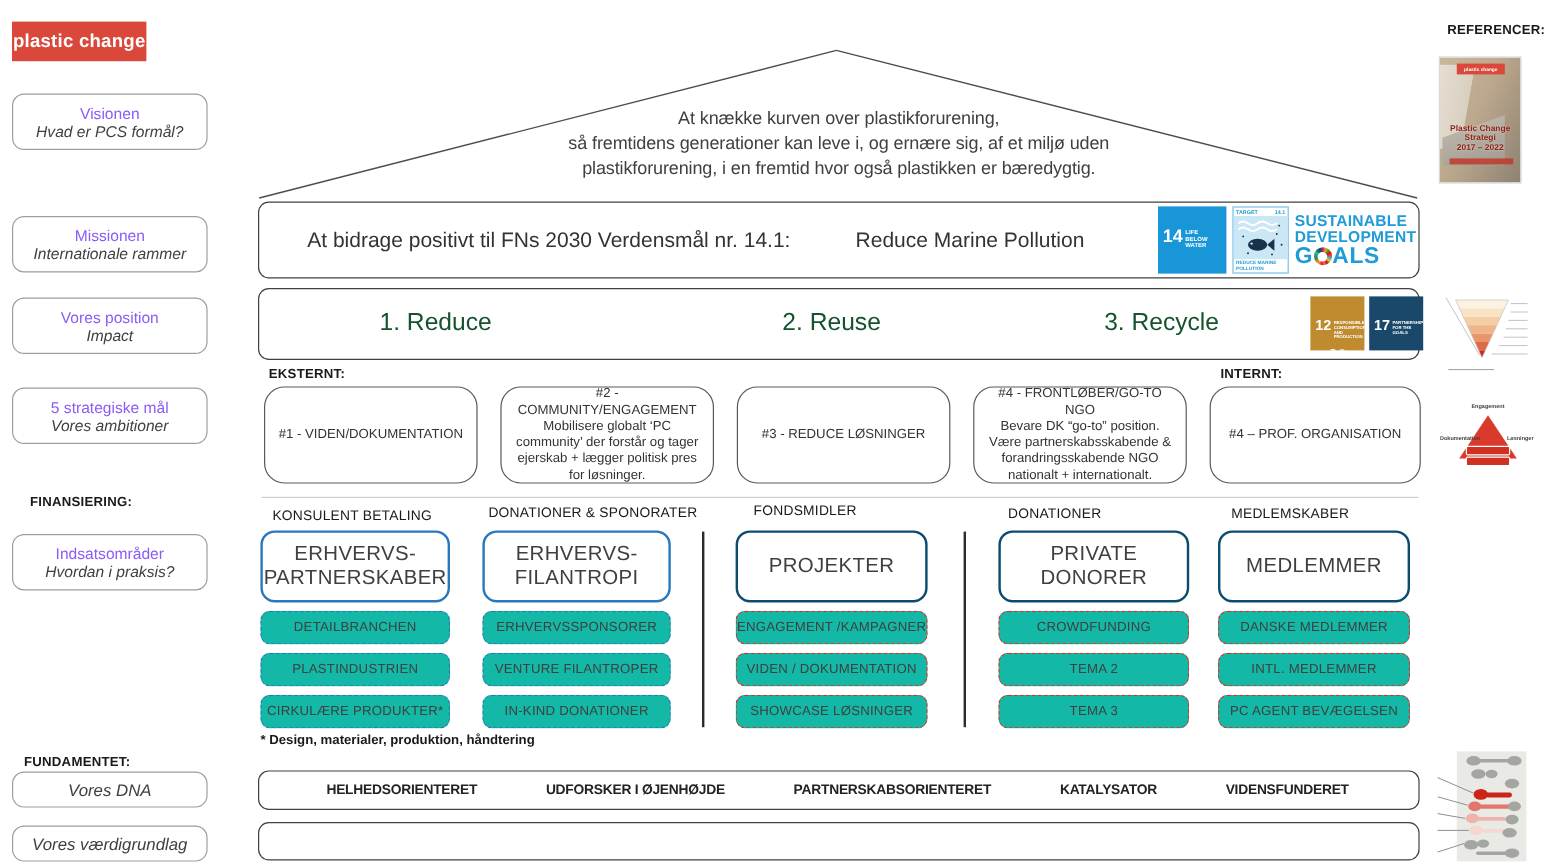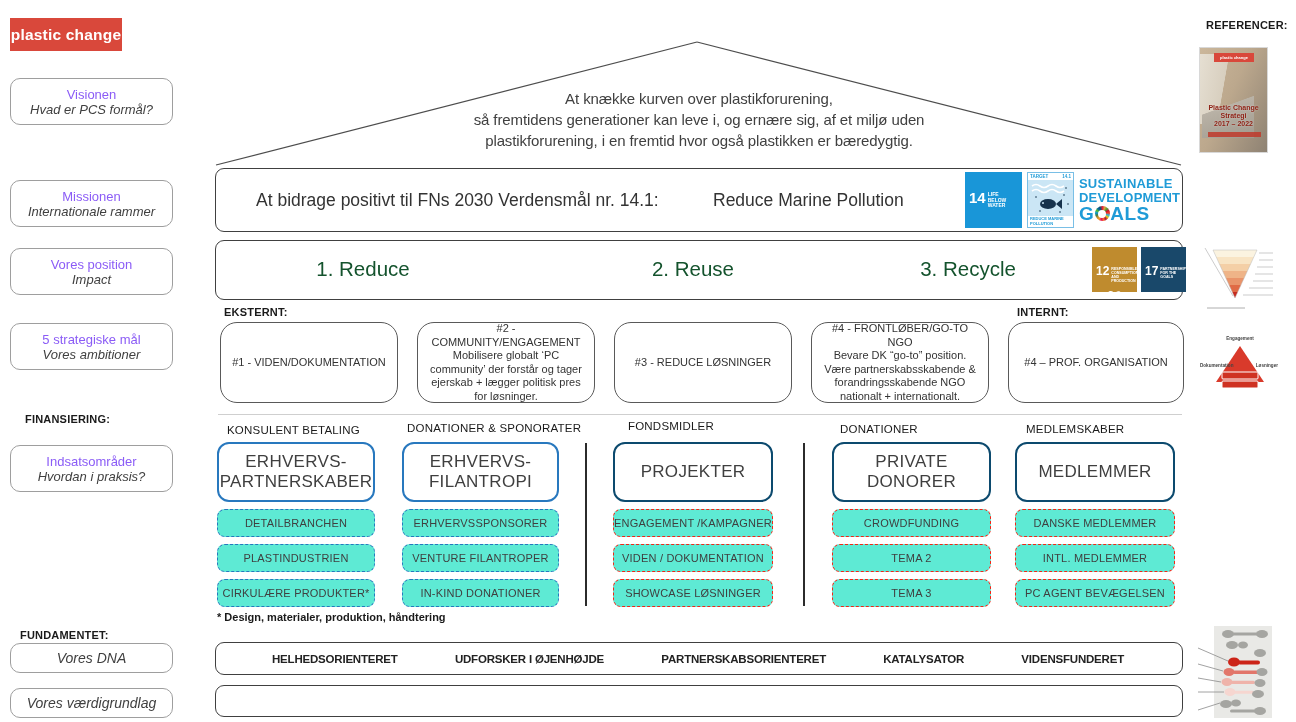--- a/index.html
+++ b/index.html
@@ -41,21 +41,21 @@
   .wheel{width:15px;height:15px;border-radius:50%;display:inline-block;position:relative;margin:0 .5px;
     background:conic-gradient(#e5243b,#dda63a,#4c9f38,#c5192d,#ff3a21,#26bde2,#fcc30b,#a21942,#fd6925,#dd1367,#fd9d24,#bf8b2e,#3f7e44,#0a97d9,#56c02b,#00689d,#19486a,#e5243b)}
   .wheel::after{content:"";position:absolute;inset:3.5px;background:#fff;border-radius:50%}
   
   .goal-box{top:322px;height:81px;border:1.3px solid #595959;border-radius:17px;background:#fff;display:flex;align-items:center;justify-content:center;text-align:center;padding:5px 8px}
   .goal-text{font-size:11px;line-height:13.5px;color:#333}
   .sep-line{left:218px;top:414px;width:964px;height:1px;background:#cfcfcf}
   
   .fund-label{font-size:11.5px;color:#1a1a1a;letter-spacing:.2px}
   .fund-main{top:442px;height:60px;border-radius:12px;background:#fff;display:flex;align-items:center;justify-content:center;text-align:center;font-size:17px;letter-spacing:.3px;color:#3f3f3f}
-  .fund-item{height:28px;border-radius:8px;background:#5eead4;display:flex;align-items:center;justify-content:center;font-size:11px;letter-spacing:.2px;color:#3f3f3f}
+  .fund-item{height:28px;border-radius:8px;background:#14b8a6;display:flex;align-items:center;justify-content:center;font-size:11px;letter-spacing:.2px;color:#3f3f3f}
   .blue{border:2px solid #2878be}
   .blue-d{border:1.6px dashed #2878be}
   .red{border:2px solid #0c4a6e}
   .red-d{border:1.6px dashed #f32617}
   .vdiv{top:443px;width:2px;height:163px;background:#2b2b2b}
   .footnote{left:217px;top:611px;font-size:11px;font-weight:bold;color:#1a1a1a}
   
   .values-bar{left:215px;top:642px;width:968px;height:33px;display:flex;align-items:center;justify-content:space-between;padding:0 58px 0 56px}
   .values-bar span{font-size:11.5px;color:#222;letter-spacing:-.2px;font-weight:bold;font-stretch:condensed}
   .empty-bar{left:215px;top:685px;width:968px;height:32px}

